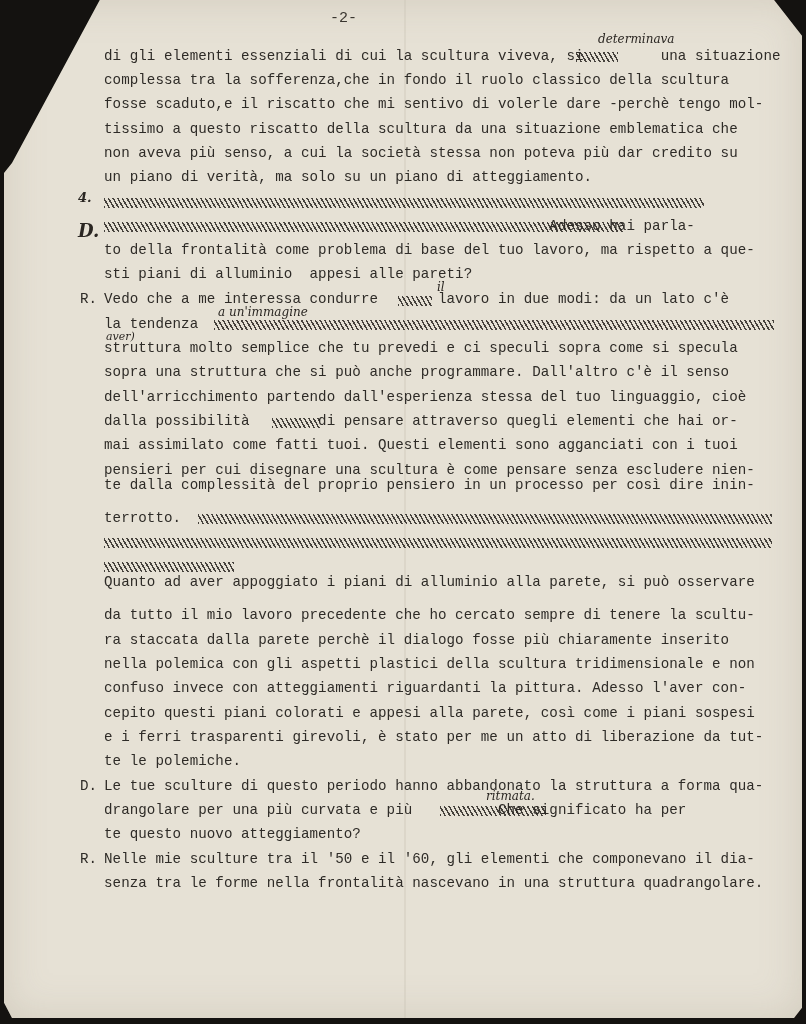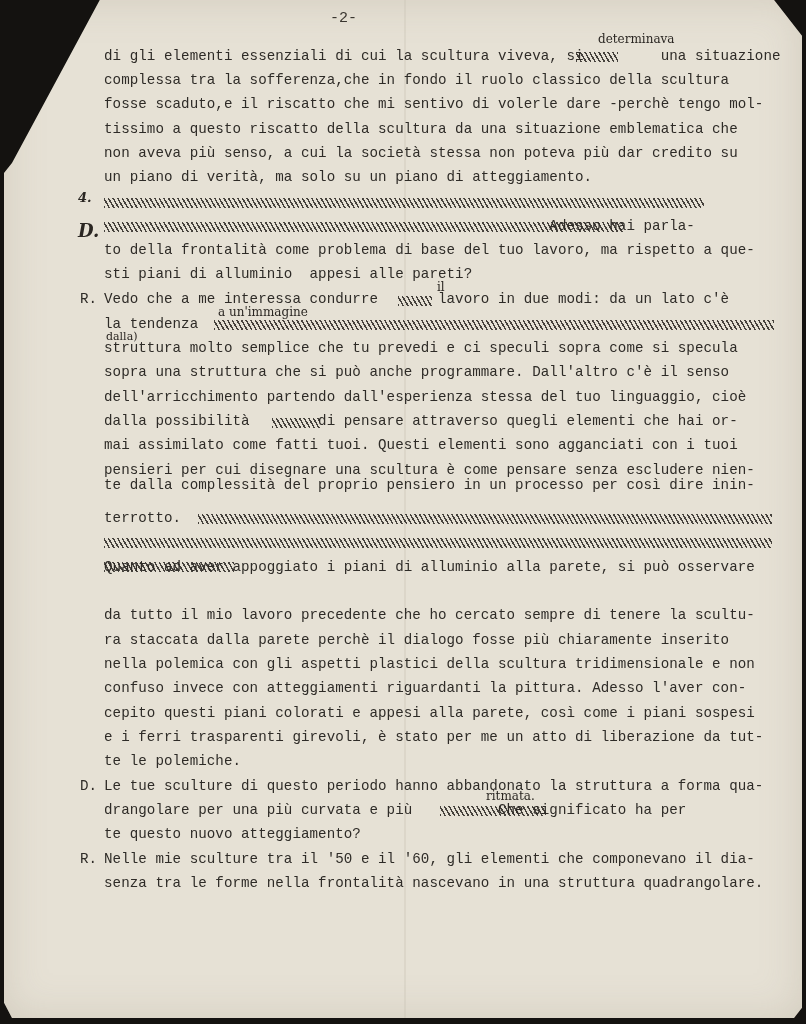--- a/index.html
+++ b/index.html
@@ -27,21 +27,21 @@
     .line {
       position: absolute; left: 104px;
       font-size: 14.2px; color: #2e2b27; white-space: pre;
       letter-spacing: 0.05px;
     }
     .marker {
       position: absolute; left: 80px;
       font-size: 14.2px; color: #2e2b27;
     }
     .hand {
-      position: absolute; font-family: "DejaVu Serif", serif; 
+      position: absolute; font-family: "DejaVu Serif", serif; font-style: italic;
       font-size: 12px; color: #2a2622;
     }
     .scribble {
       position: absolute; height: 10px;
       background: repeating-linear-gradient(60deg, #2a2622 0 1.5px, transparent 1.5px 4px);
       opacity: 0.85;
     }
     .handmark {
       position: absolute; font-family: "DejaVu Serif", serif; font-style: italic;
       font-size: 18px; font-weight: bold; color: #2a2622;
@@ -77,35 +77,35 @@
 
 <div class="hand" style="left:437px;top:280px;">il</div>
 <div class="marker" style="top:291px;">R.</div>
 <div class="line" style="top:291px;">Vedo che a me interessa condurre       lavoro in due modi: da un lato c'è</div>
 <div class="scribble" style="left:398px;top:296px;width:34px;"></div>
 
 <div class="hand" style="left:218px;top:305px;">a un'immagine</div>
 <div class="line" style="top:316px;">la tendenza</div>
 <div class="scribble" style="left:214px;top:320px;width:560px;"></div>
 
-<div class="hand" style="left:106px;top:330px;font-size:11px;">dalla)</div>
+<div class="hand" style="left:106px;top:330px;font-size:11px;">aver)</div>
 <div class="line" style="top:340px;">struttura molto semplice che tu prevedi e ci speculi sopra come si specula</div>
 <div class="line" style="top:364px;">sopra una struttura che si può anche programmare. Dall'altro c'è il senso</div>
 <div class="line" style="top:389px;">dell'arricchimento partendo dall'esperienza stessa del tuo linguaggio, cioè</div>
 <div class="line" style="top:413px;">dalla possibilità        di pensare attraverso quegli elementi che hai or-</div>
 <div class="scribble" style="left:272px;top:418px;width:48px;"></div>
 <div class="line" style="top:437px;">mai assimilato come fatti tuoi. Questi elementi sono agganciati con i tuoi</div>
 <div class="line" style="top:462px;">pensieri per cui disegnare una scultura è come pensare senza escludere nien-</div>
 <div class="line" style="top:477px;text-align:center;">te dalla complessità del proprio pensiero in un processo per così dire inin-</div>
 <div class="line" style="top:510px;">terrotto.</div>
 <div class="scribble" style="left:198px;top:514px;width:574px;"></div>
 <div class="scribble" style="left:104px;top:538px;width:668px;"></div>
 <div class="scribble" style="left:104px;top:562px;width:130px;"></div>
 
-<div class="line" style="top:559px;">Quanto ad aver appoggiato i piani di alluminio alla parete, si può osservare</div>
+<div class="line" style="top:574px;">Quanto ad aver appoggiato i piani di alluminio alla parete, si può osservare</div>
 <div class="line" style="top:607px;">da tutto il mio lavoro precedente che ho cercato sempre di tenere la scultu-</div>
 <div class="line" style="top:632px;">ra staccata dalla parete perchè il dialogo fosse più chiaramente inserito</div>
 <div class="line" style="top:656px;">nella polemica con gli aspetti plastici della scultura tridimensionale e non</div>
 <div class="line" style="top:680px;">confuso invece con atteggiamenti riguardanti la pittura. Adesso l'aver con-</div>
 <div class="line" style="top:705px;">cepito questi piani colorati e appesi alla parete, così come i piani sospesi</div>
 <div class="line" style="top:729px;">e i ferri trasparenti girevoli, è stato per me un atto di liberazione da tut-</div>
 <div class="line" style="top:753px;">te le polemiche.</div>
 
 <div class="marker" style="top:778px;">D.</div>
 <div class="line" style="top:778px;">Le tue sculture di questo periodo hanno abbandonato la struttura a forma qua-</div>

